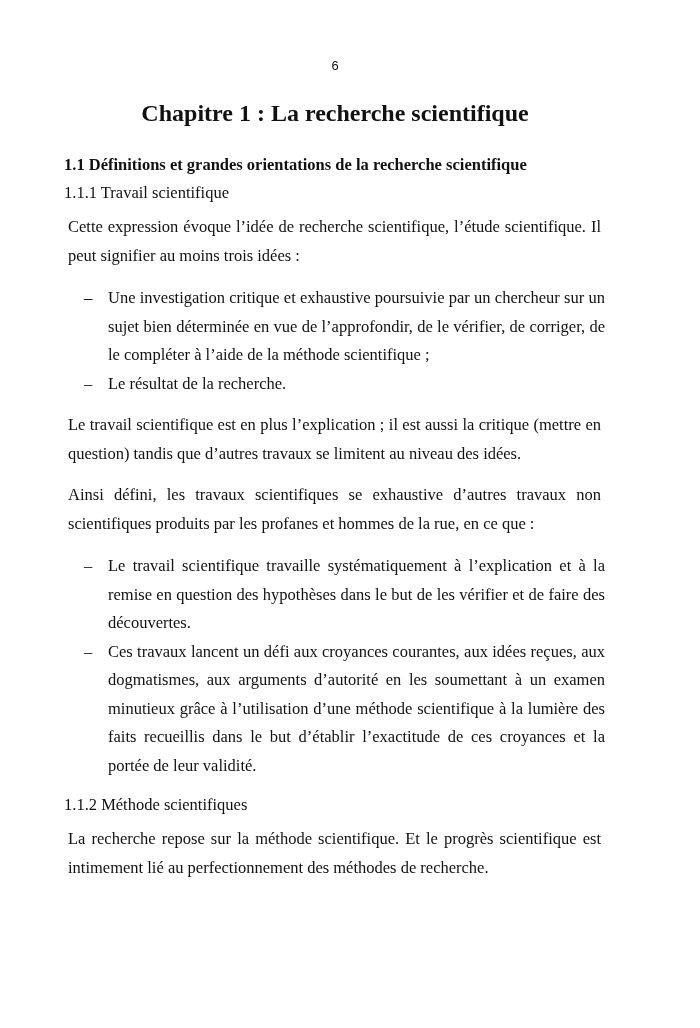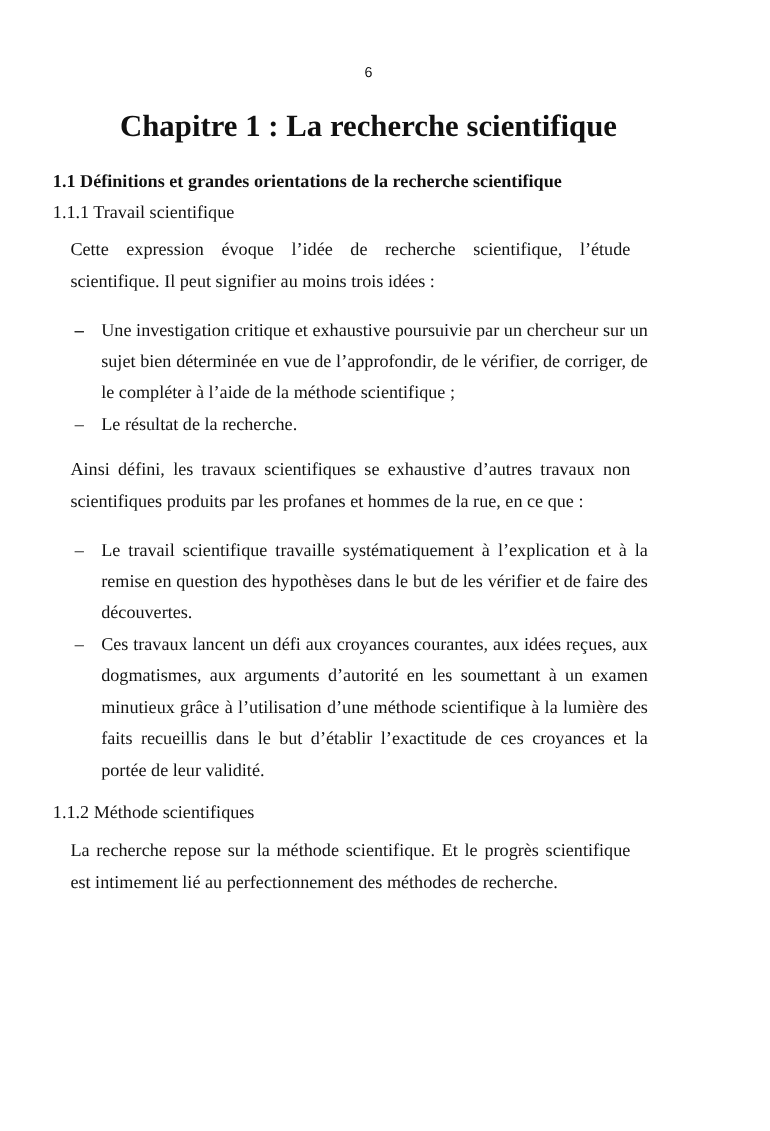--- a/index.html
+++ b/index.html
@@ -1,25 +1,25 @@
 <!DOCTYPE html>
 <html><head>
 <meta charset="utf-8">
 <style>
   html, body { margin: 0; padding: 0; background: #ffffff; }
   body { width: 700px; height: 1028px; position: relative; overflow: hidden;
          font-family: "Liberation Serif", serif; color: #111; }
   .page-num { position: absolute; top: 58px; left: 0; width: 670px; text-align: center;
               font-family: "Liberation Sans", sans-serif; font-size: 13px; }
   .chapter { position: absolute; top: 100px; left: 0; width: 670px; text-align: center;
-             font-weight: bold; font-size: 28px; }
-  .content { position: absolute; left: 48px; top: 152px; width: 541px; font-size: 16.5px; }
+             font-weight: bold; font-size: 24px; }
+  .content { position: absolute; left: 64px; top: 152px; width: 541px; font-size: 16.5px; }
   .h2 { font-weight: bold; font-size: 16.5px; margin: 0; line-height: 26px; }
   .h3 { margin: 0; line-height: 26px; margin-top: 2px; }
-  p { margin: 16px; line-height: 28.5px; text-align: justify; }
+  p { margin: 4px; line-height: 28.5px; text-align: justify; }
   .para { margin-top: 7px; }
   .para2 { margin-top: 13px; }
   ul { list-style: none; margin: 0; padding: 0; }
   ul.l1 { margin-top: 14px; }
   ul.l2 { margin-top: 14px; }
   li { position: relative; padding-left: 44px; line-height: 28.5px; text-align: justify; }
   li .dash { position: absolute; left: 20px; top: 0; }
   .h3b { margin-top: 12px; }
 </style>
 </head>
@@ -32,20 +32,21 @@
   <div class="h2">1.1 Définitions et grandes orientations de la recherche scientifique</div>
   <div class="h3">1.1.1 Travail scientifique</div>
   <p class="para">Cette expression évoque l’idée de recherche scientifique, l’étude scientifique. Il peut signifier au moins trois idées :</p>
 
   <ul class="l1">
     <li><span class="dash">–</span></li>
     <li><span class="dash">–</span><span>Une investigation critique et exhaustive poursuivie par un chercheur sur un sujet bien déterminée en vue de l’approfondir, de le vérifier, de corriger, de le compléter à l’aide de la méthode scientifique ;</span></li>
     <li><span class="dash">–</span><span>Le résultat de la recherche.</span></li>
   </ul>
 
+  <p class="para2">Le travail scientifique est en plus l’explication ; il est aussi la critique (mettre en question) tandis que d’autres travaux se limitent au niveau des idées.</p>
   <p class="para2">Ainsi défini, les travaux scientifiques se exhaustive d’autres travaux non scientifiques produits par les profanes et hommes de la rue, en ce que :</p>
 
   <ul class="l2">
     <li><span class="dash">–</span><span>Le travail scientifique travaille systématiquement à l’explication et à la remise en question des hypothèses dans le but de les vérifier et de faire des découvertes.</span></li>
     <li><span class="dash">–</span><span>Ces travaux lancent un défi aux croyances courantes, aux idées reçues, aux dogmatismes, aux arguments d’autorité en les soumettant à un examen minutieux grâce à l’utilisation d’une méthode scientifique à la lumière des faits recueillis dans le but d’établir l’exactitude de ces croyances et la portée de leur validité.</span></li>
   </ul>
 
   <div class="h3 h3b">1.1.2 Méthode scientifiques</div>
   <p class="para">La recherche repose sur la méthode scientifique. Et le progrès scientifique est intimement lié au perfectionnement des méthodes de recherche.</p>
 </div>

